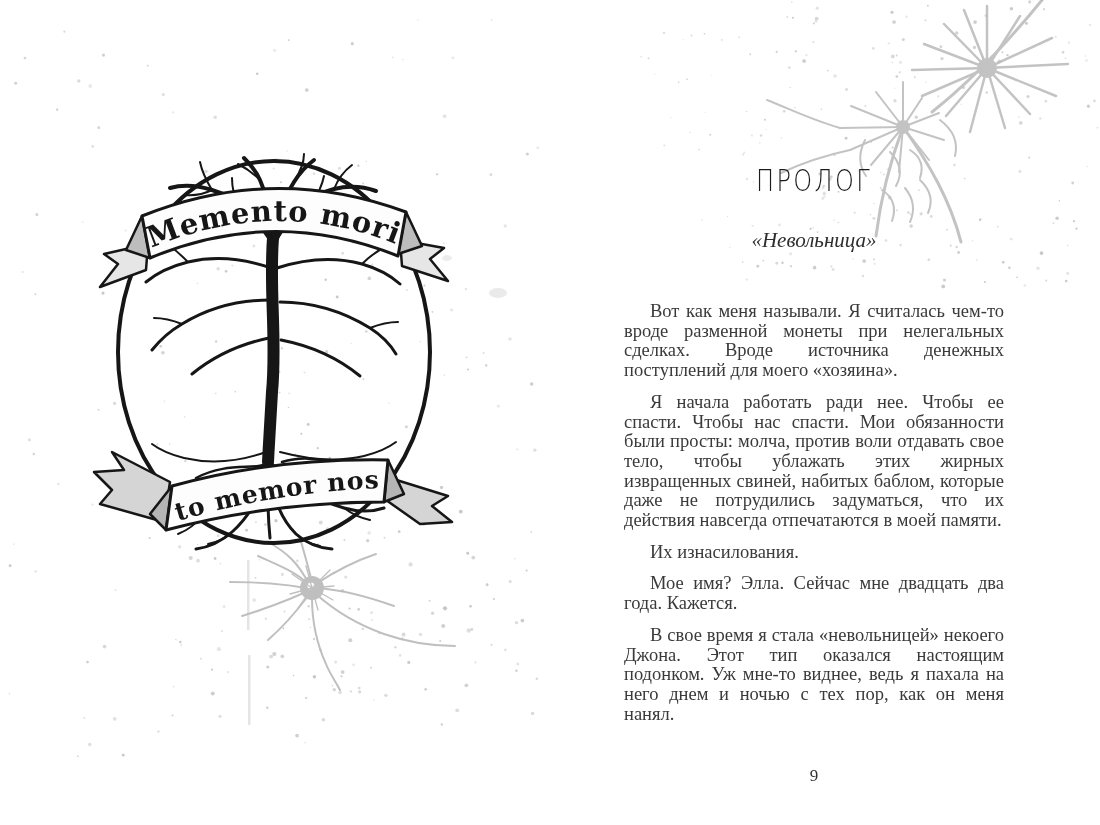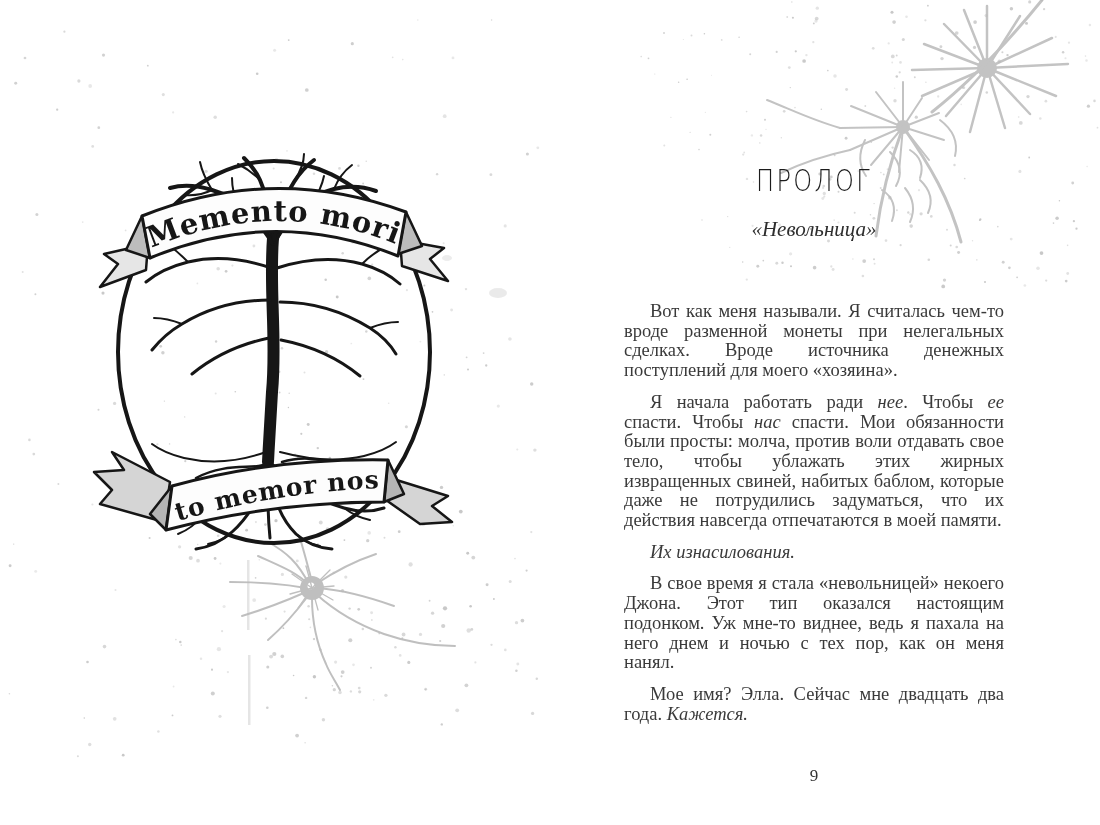--- a/index.html
+++ b/index.html
@@ -11,31 +11,31 @@
   .layer-svg{position:absolute;left:0;top:0;width:550px;height:825px;}
 
   .chapter-heading{
     position:absolute;left:62px;top:164px;width:404px;margin:0;
     text-align:center;font-family:"DejaVu Sans","Liberation Sans",sans-serif;
     font-weight:300;font-size:30px;line-height:34px;letter-spacing:3px;
     color:var(--ink,#1c1c1c);transform:scaleX(0.8);transform-origin:50% 50%;
     white-space:nowrap;
   }
   .chapter-subtitle{
-    position:absolute;left:62px;top:216px;width:404px;
+    position:absolute;left:62px;top:227px;width:404px;
     text-align:center;font-style:italic;font-size:21px;line-height:26px;
     color:#2e2e2e;
   }
   .body-text{
     position:absolute;left:62px;top:290px;width:404px;
     font-size:18.5px;line-height:19.7px;text-align:justify;
     color:var(--body-text,#3a3a3a);
   }
   .body-text p{margin:12px;text-indent:26px;}
-  .body-text .it{font-style:italic;}
+  .body-text .it{}
   .page-number{
     position:absolute;left:62px;top:766px;width:404px;text-align:center;
     font-size:17px;color:#333;
   }
   .blackletter{
     font-family:"DejaVu Serif","Liberation Serif",serif;
     font-weight:bold;letter-spacing:1px;
   }
 </style>
 </head>
@@ -686,18 +686,18 @@
         </g>
       </g>
     </svg>
 
     <h1 class="chapter-heading">ПРОЛОГ</h1>
     <div class="chapter-subtitle">«Невольница»</div>
     <div class="body-text" id="paragraphs">
         <p><span>Вот как меня называли. Я считалась чем-то вроде разменной монеты при нелегальных сделках. Вроде ис­точника денежных поступлений для моего «хозяина».</span></p>
         <p><span>Я начала работать ради </span><span class="it">нее</span><span>. Чтобы </span><span class="it">ее</span><span> спасти. Чтобы </span><span class="it">нас</span><span> спасти. Мои обязанности были просты: молча, про­тив воли отдавать свое тело, чтобы ублажать этих жир­ных извращенных свиней, набитых баблом, которые даже не потрудились задуматься, что их действия на­всегда отпечатаются в моей памяти.</span></p>
         <p><span class="it">Их изнасилования.</span></p>
+        <p><span>Мое имя? Элла. Сейчас мне двадцать два года. </span><span class="it">Ка­жется.</span></p>
         <p><span>В свое время я стала «невольницей» некоего Джона. Этот тип оказался настоящим подонком. Уж мне-то вид­нее, ведь я пахала на него днем и ночью с тех пор, как он меня нанял.</span></p>
-        <p><span>Мое имя? Элла. Сейчас мне двадцать два года. </span><span class="it">Ка­жется.</span></p>
       </div>
     <div class="page-number">9</div>
   </section>
 </div>
 
 </body></html>

